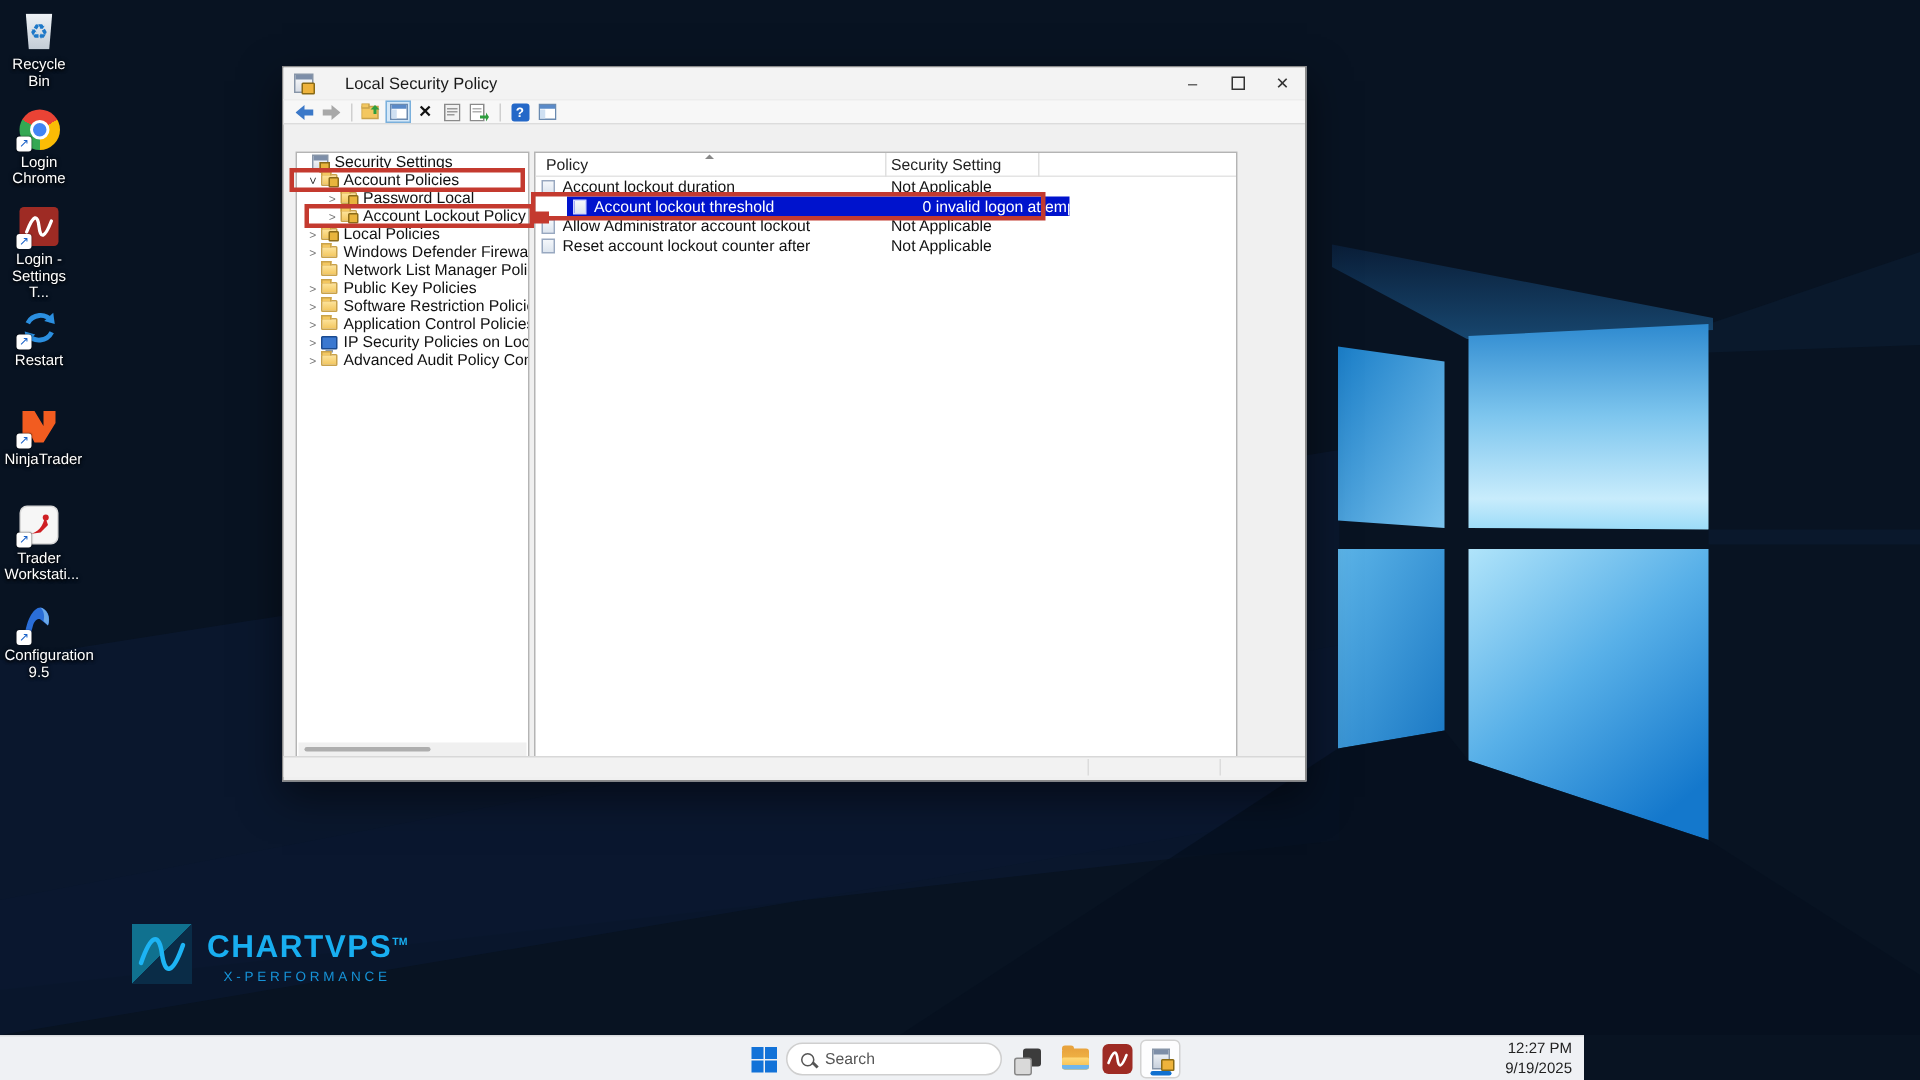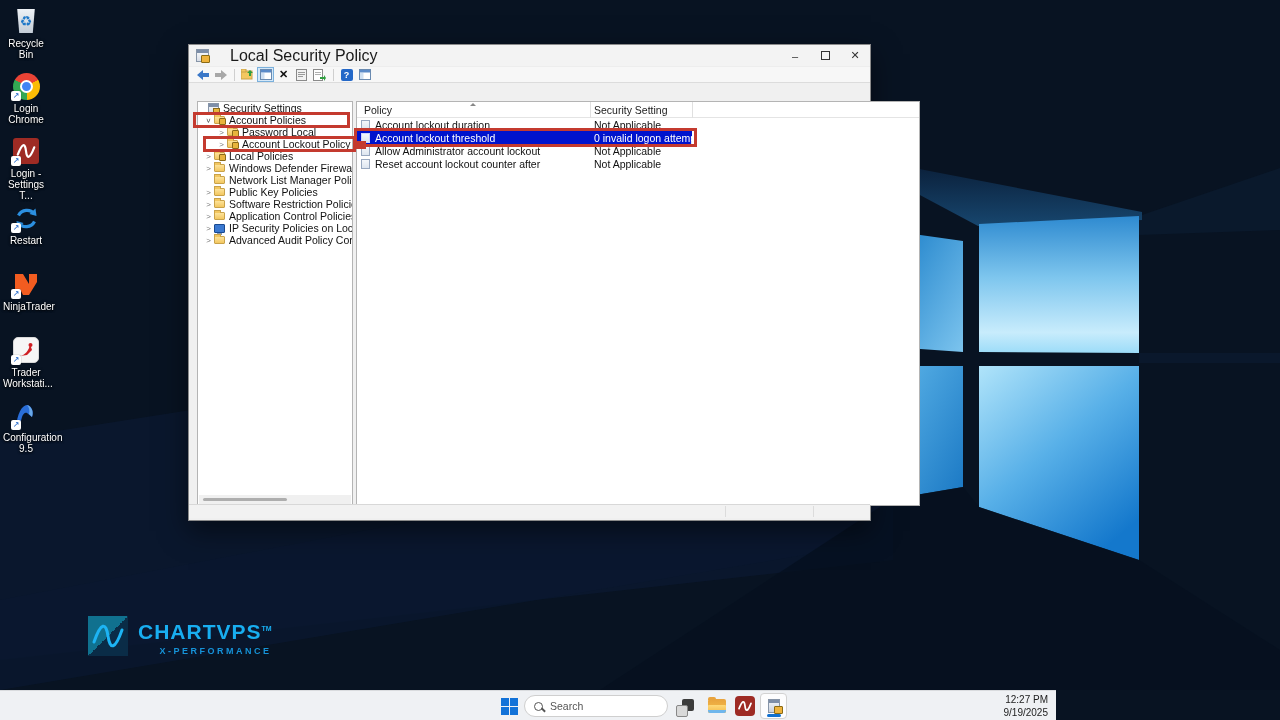--- a/index.html
+++ b/index.html
@@ -20,29 +20,29 @@
   .chrome-inner { width:13px; height:13px; border-radius:50%; background:#4285f4; border:2.5px solid #fff; }
   .redapp { width:26px; height:26px; background:#9e2b24; border-radius:3px; display:flex; align-items:center; justify-content:center; }
   .tws-box { width:26px; height:26px; background:#f6f6f6; border-radius:5px; border:1px solid #d8d8d8; display:flex; align-items:center; justify-content:center; }
 
   
   .watermark { position:absolute; left:88px; top:616px; display:flex; align-items:flex-start; }
   .wm-logo { width:40px; height:40px; position:relative; background:linear-gradient(135deg,#10718f 0 50%,#0a2c47 50% 100%); }
   .wm-text { margin-left:10px; }
   .wm-brand { font-size:21px; font-weight:bold; letter-spacing:1px; color:#18aef0; line-height:26px; }
   .wm-tm { font-size:7px; vertical-align:super; letter-spacing:0; }
-  .wm-sub { font-size:9px; font-weight:bold; letter-spacing:2.5px; color:#1693d8; text-align:right; margin-top:1px; }
+  .wm-sub { font-size:9px; font-weight:normal; letter-spacing:2.5px; color:#1693d8; text-align:center; margin-top:1px; }
 
   
   .win { position:absolute; left:188px; top:44px; width:683px; height:477px; background:#f0f0f0; border:1px solid #8a8a8a; box-shadow:0 10px 26px rgba(0,0,0,.5); }
   .titlebar { height:21px; background:#f3f3f3; display:flex; align-items:center; }
   .title-ic { width:13px; height:13px; margin:0 5px 0 7px; position:relative; background:linear-gradient(#fdfdfd,#d8dde6); border:1px solid #8795a8; }
   .title-ic::before { content:''; position:absolute; left:0; top:0; right:0; height:3px; background:#7d8ea8; }
   .title-ic::after { content:''; position:absolute; right:-2px; bottom:-2px; width:7px; height:6px; background:#eeb33c; border:1px solid #8a6a14; border-radius:1px; }
-  .title-txt { font-size:16px; color:#1a1a1a;padding-left:16px; }
+  .title-txt { font-size:11px; color:#1a1a1a;padding-left:16px; }
   .wc-group { margin-left:auto; display:flex; }
   .wc { width:30px; height:21px; display:flex; align-items:center; justify-content:center; font-size:11px; color:#333; }
   .max-glyph { width:9px; height:9px; border:1px solid #333; }
   .menubar { height:15px; background:#f7f7f7; border-top:1px solid #e9e9e9; display:flex; align-items:center; padding-left:8px; }
   .menu-item { font-size:11px; color:#222; margin-right:14px; }
   .toolbar { height:17px; background:#f7f7f7; border-top:1px solid #ededed; border-bottom:1px solid #dcdcdc; display:flex; align-items:center; padding-left:5px; }
   .tbtn { width:17px; height:15px; display:flex; align-items:center; justify-content:center; margin-right:1px; }
   .tbtn.sel { background:#d5e8f8; border:1px solid #7ab0dc; }
   .tsep { width:1px; height:12px; background:#cfcfcf; margin:0 4px; }
   .tb-x { font-size:11px; font-weight:bold; color:#111; }
@@ -60,31 +60,31 @@
   .fold::before { content:''; position:absolute; top:-3px; left:-1px; width:5px; height:2px; background:#f3c760; border:1px solid #c9a24a; border-bottom:none; }
   .fold.lock::after { content:''; position:absolute; right:-2px; bottom:-2px; width:5px; height:5px; background:#e8b43c; border:1px solid #8a6a1a; border-radius:1px; }
   .rooticon { width:11px; height:11px; background:linear-gradient(#fdfdfd,#d8dde6); border:1px solid #8795a8; position:relative; margin:0 4px 0 1px; flex:0 0 11px; }
   .rooticon::before { content:''; position:absolute; left:0; top:0; right:0; height:3px; background:#7d8ea8; }
   .rooticon::after { content:''; position:absolute; right:-2px; bottom:-2px; width:5px; height:5px; background:#e8b43c; border:1px solid #8a6a1a; }
   .compicon { width:11px; height:9px; background:#3a78d0; border:1px solid #1a4a90; border-radius:1px; position:relative; margin:0 4px 0 1px; flex:0 0 11px; }
   .compicon::after { content:''; position:absolute; left:2px; bottom:-3px; width:5px; height:2px; background:#8a9ab0; }
   .tree-hscroll { position:absolute; left:1px; right:1px; bottom:1px; height:9px; background:#f0f0f0; }
   .tree-hscroll .thumb { position:absolute; left:4px; top:3px; width:84px; height:3px; background:#aeaeae; border-radius:2px; }
 
-  .list-pane { position:absolute; left:167px; top:56px; width:564px; height:405px; background:#fff; border:1px solid #b4b4b4; overflow:hidden; }
+  .list-pane { position:absolute; left:167px; top:56px; width:469px; height:405px; background:#fff; border:1px solid #b4b4b4; overflow:hidden; }
   .lheader { height:16px; border-bottom:1px solid #e4e4e4; position:relative; font-size:10.5px; color:#222; }
   .lheader .h1 { position:absolute; left:7px; top:2px; }
   .lheader .h2 { position:absolute; left:237px; top:2px; }
   .hdiv { position:absolute; top:0; width:1px; height:16px; background:#e0e0e0; }
   .sortcaret { position:absolute; left:113px; top:1px; width:0; height:0; border-left:3px solid transparent; border-right:3px solid transparent; border-bottom:3px solid #888; }
   .lrow { height:13px; width:335px; display:flex; align-items:center; font-size:10.5px; color:#111; }
   .lrow .pol-ic { width:9px; height:10px; background:linear-gradient(#f4f7fb,#dde5ef); border:1px solid #98a8c0; margin:0 5px 0 4px; flex:0 0 9px; }
   .lrow .c1 { width:219px; overflow:hidden; white-space:nowrap; }
   .lrow .c2 { flex:1; overflow:hidden; white-space:nowrap; }
-  .lrow.selected { background:#0013cd; color:#fff; }
+  .lrow.selected { background:#0013cd; color:#fff;margin-left:21px; }
   .lrow.selected .pol-ic { border-color:#cdd4ff; }
 
   .statusbar { position:absolute; left:0; right:0; bottom:2px; height:14px; background:#f2f2f2; border-top:1px solid #d8d8d8; }
   .sb-div { position:absolute; top:1px; bottom:1px; width:1px; background:#dcdcdc; }
 
   
   .redbox { position:absolute; border:3px solid #c43a2f; pointer-events:none; z-index:5; }
   .rb-tree1 { left:4px; top:67px; width:157px; height:16px; }
   .rb-tree2 { left:14px; top:91px; width:153px; height:16px; }
   .rb-tree2::after { content:''; position:absolute; right:-13px; top:2px; width:10px; height:8px; background:#c43a2f; }

